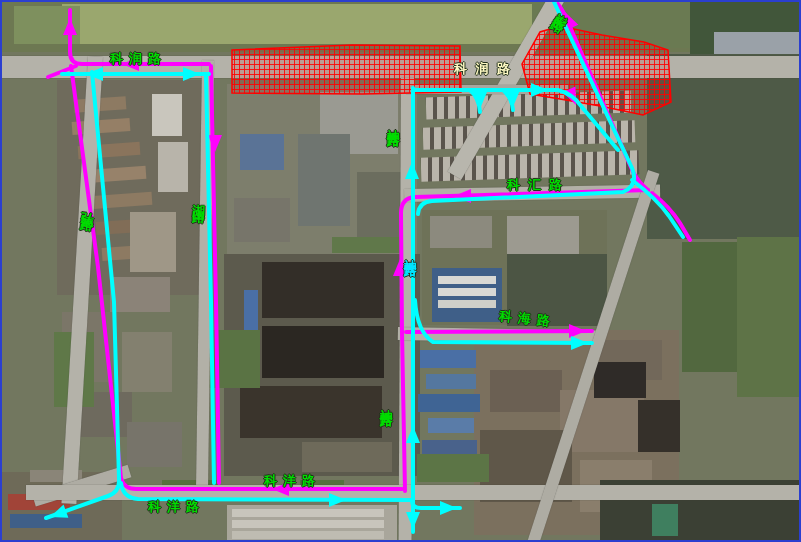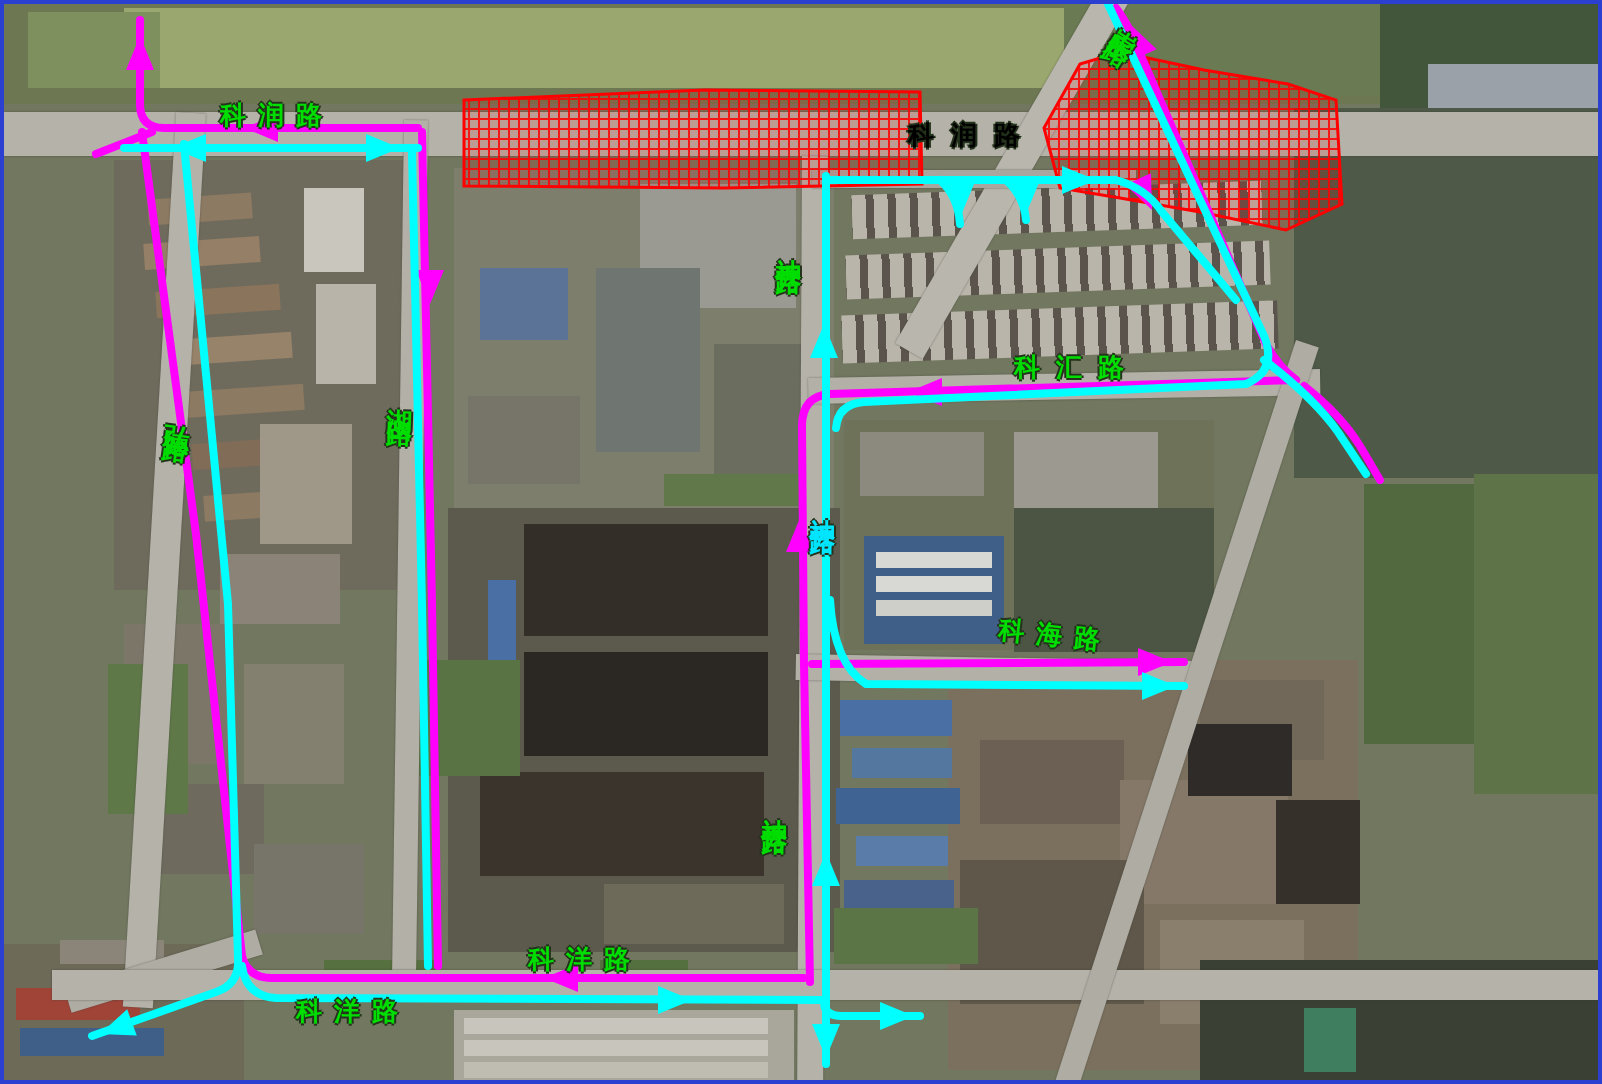--- a/index.html
+++ b/index.html
@@ -168,21 +168,21 @@
         <polygon points="-17,-7 0,0 -17,7" fill="#00ffff" transform="translate(411,424) rotate(-90)"></polygon>
         <polygon points="-17,-7 0,0 -17,7" fill="#00ffff" transform="translate(411,527) rotate(90)"></polygon>
         <polygon points="-17,-7 0,0 -17,7" fill="#00ffff" transform="translate(546,88) rotate(0)"></polygon>
         <polygon points="-17,-7 0,0 -17,7" fill="#00ffff" transform="translate(478,107) rotate(90)"></polygon>
         <polygon points="-17,-7 0,0 -17,7" fill="#00ffff" transform="translate(511,105) rotate(90)"></polygon>
         <polygon points="-17,-7 0,0 -17,7" fill="#00ffff" transform="translate(586,341) rotate(0)"></polygon>
         <polygon points="-17,-7 0,0 -17,7" fill="#00ffff" transform="translate(455,506) rotate(0)"></polygon>
       </svg>
     <div id="labels">
         <div class="roadlabel" style="left: 108px; top: 50px; color: rgb(0, 221, 0); letter-spacing: 6px;">科润路</div>
-        <div class="roadlabel" style="left: 452px; top: 60px; color: #000000; letter-spacing: 2px; text-align: right;">科 润 路</div>
+        <div class="roadlabel" style="left: 452px; top: 60px; color: #fef9c3; letter-spacing: 2px; text-align: right;">科 润 路</div>
         <div class="roadlabel v" style="left: 558px; top: 4px; color: rgb(0, 221, 0); transform: rotate(32deg);">崇彤路</div>
         <div class="roadlabel v" style="left: 80px; top: 200px; color: rgb(0, 221, 0); transform: rotate(8deg);">弘德路</div>
         <div class="roadlabel v" style="left: 190px; top: 192px; color: rgb(0, 221, 0); transform: rotate(2deg);">湖山路</div>
         <div class="roadlabel v" style="left: 384px; top: 116px; color: rgb(0, 221, 0);">神秀路</div>
         <div class="roadlabel v" style="left: 401px; top: 246px; color: rgb(0, 229, 255);">神秀路</div>
         <div class="roadlabel v" style="left: 377px; top: 396px; color: rgb(0, 221, 0);">神秀路</div>
         <div class="roadlabel" style="left: 505px; top: 176px; color: rgb(0, 221, 0); letter-spacing: 8px;">科汇路</div>
         <div class="roadlabel" style="left: 497px; top: 310px; color: rgb(0, 221, 0); letter-spacing: 6px; transform: rotate(6deg);">科海路</div>
         <div class="roadlabel" style="left: 262px; top: 472px; color: rgb(0, 221, 0); letter-spacing: 6px;">科洋路</div>
         <div class="roadlabel" style="left: 146px; top: 498px; color: rgb(0, 221, 0); letter-spacing: 6px;">科洋路</div>

